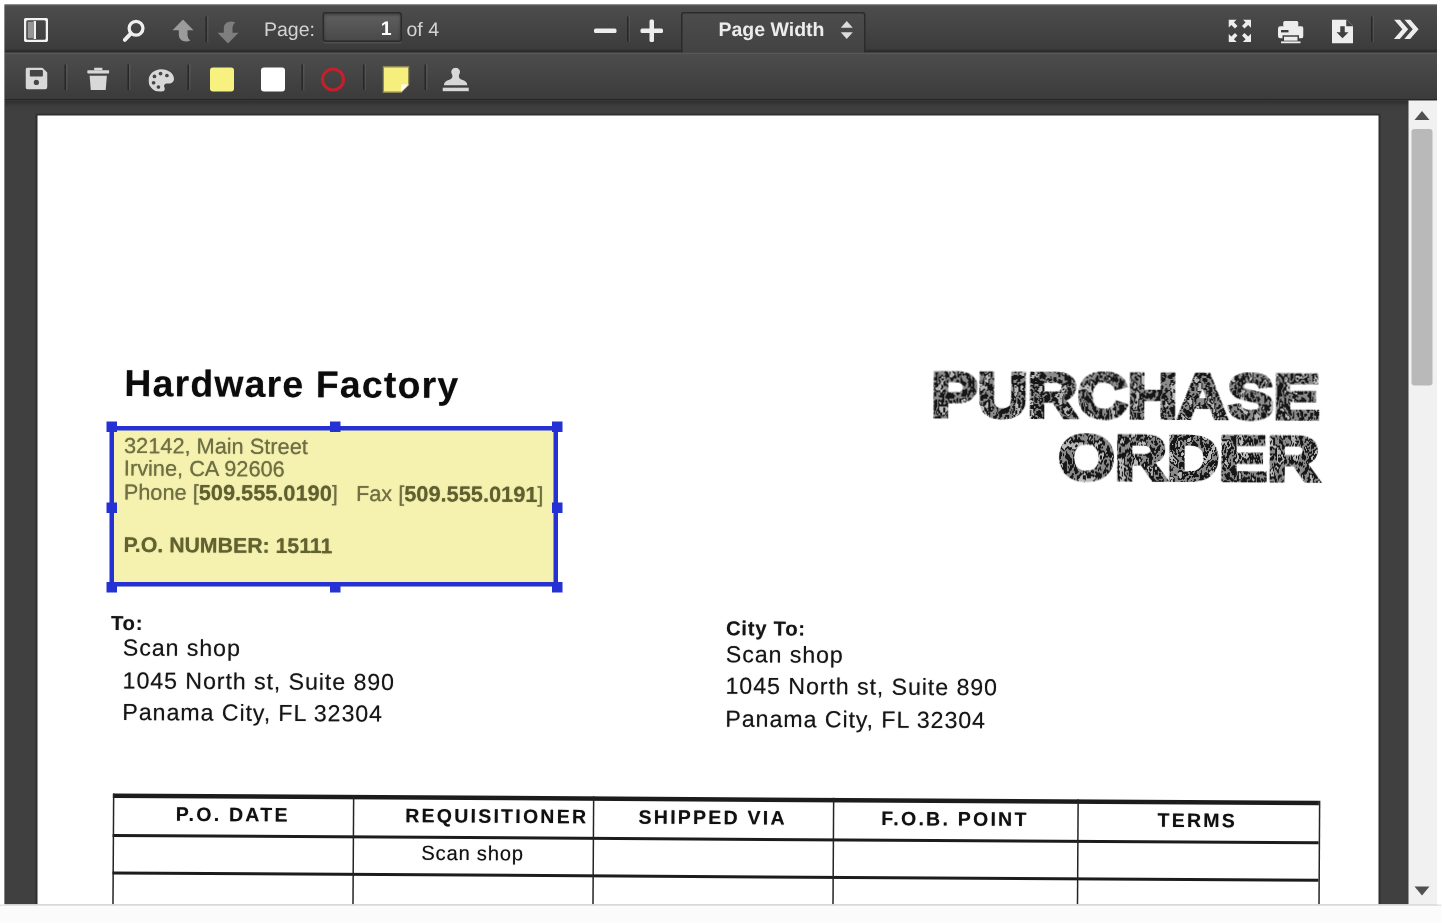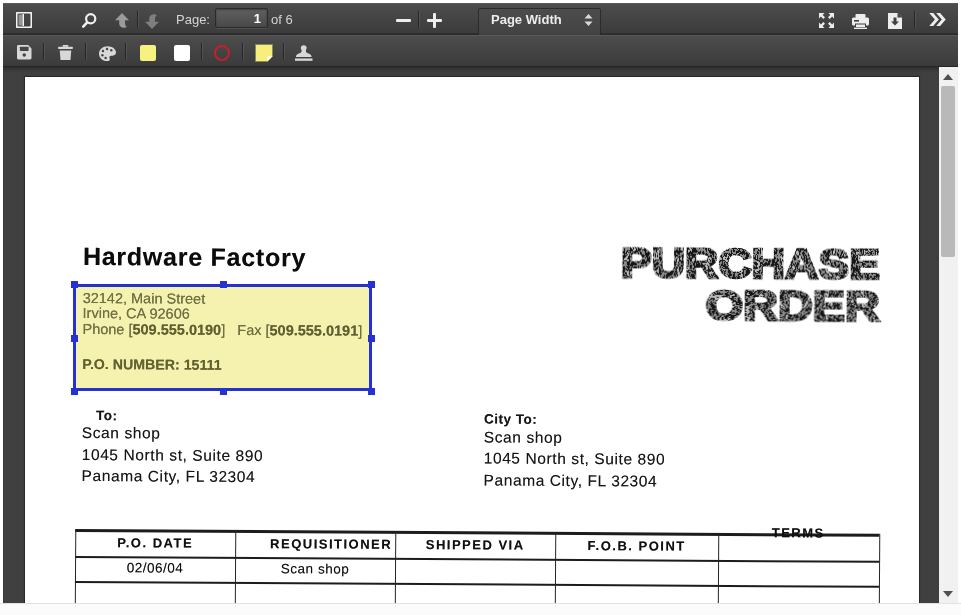--- a/index.html
+++ b/index.html
@@ -10,23 +10,23 @@
   .tbar{position:absolute;left:0;width:955px;height:31px;
         background:linear-gradient(#4d4d4d,#3b3b3b);}
   #tb1{top:0;border-bottom:1px solid #2a2a2a;box-shadow:inset 0 1px 0 rgba(255,255,255,.08), inset 0 -1px 0 rgba(0,0,0,.2);}
   #tb2{top:32px;border-bottom:1px solid #252525;box-shadow:inset 0 1px 0 rgba(255,255,255,.07);}
   .sep{position:absolute;top:8px;width:1px;height:17px;background:#272727;box-shadow:1px 0 0 rgba(255,255,255,.08);}
   .tlabel{position:absolute;color:#d4d4d4;font-size:13px;top:9px;}
   
   #pginput{position:absolute;left:212px;top:5px;height:20px;border:1px solid #2b2b2b;border-radius:2px;
            background:linear-gradient(#606060,#494949);box-shadow:0 1px 0 rgba(255,255,255,.09), inset 0 1px 2px rgba(0,0,0,.35);
            color:#fff;font-size:13px;font-weight:bold;text-align:right;line-height:20px;padding-right:6px;box-sizing:border-box;width:53px;}
-  #zoomsel{position:absolute;left:475px;top:5px;width:123px;height:35px;box-sizing:border-box;border:1px solid #2b2b2b;border-radius:2px;
+  #zoomsel{position:absolute;left:451px;top:5px;width:123px;height:35px;box-sizing:border-box;border:1px solid #2b2b2b;border-radius:2px;
            background:linear-gradient(#4c4c4c,#404040);box-shadow:0 1px 0 rgba(255,255,255,.08);
-           color:#ececec;font-size:13px;font-weight:bold;line-height:22px;padding-left:12px;}
+           color:#ececec;font-size:13px;font-weight:bold;line-height:22px;padding-left:24px;}
   
   #viewer{position:absolute;left:0;top:64px;width:936px;height:536px;background:#404040;overflow:hidden;
           box-shadow:inset 0 4px 5px -3px rgba(0,0,0,.45);}
   #page{position:absolute;left:22px;top:10px;width:894px;height:1100px;background:#fff;
         box-shadow:0 0 1px 1px rgba(0,0,0,.35);}
   
   #scan{position:absolute;left:0;top:0;width:894px;height:1100px;transform:rotate(0.35deg);transform-origin:60px 170px;color:#111;text-shadow:0 0 0.6px rgba(20,20,20,.5);}
   #hwf{position:absolute;left:58px;top:165px;font-size:25px;font-weight:bold;letter-spacing:0.75px;color:#0c0c0c;}
   #boxtext{position:absolute;left:58px;top:213.5px;font-size:14.5px;line-height:15.8px;color:#6f6f41;}
   #boxtext2{position:absolute;left:58px;top:279px;font-size:14.2px;font-weight:bold;color:#62622f;}
@@ -71,21 +71,21 @@
     <svg class="icon" style="left:111px;top:9.5px" width="16" height="16" viewBox="0 0 16 16">
       <path d="M8 0 L15 7.2 L11 7.2 L11 10 C11 13 13 14 13 14 C9 16 5.2 13.6 5.2 10.4 L5.2 7.2 L1 7.2 Z" fill="#9b9b9b"></path>
     </svg>
     <div class="sep" style="left:134px"></div>
 
     <svg class="icon" style="left:141px;top:9.5px" width="16" height="16" viewBox="0 0 16 16">
       <path d="M8 16 L15 8.8 L11 8.8 L11 6 C11 3 13 2 13 2 C9 0 5.2 2.4 5.2 5.6 L5.2 8.8 L1 8.8 Z" fill="#7e7e7e"></path>
     </svg>
     <div class="tlabel" style="left:173px">Page:</div>
     <div id="pginput">1</div>
-    <div class="tlabel" style="left:268px">of 6</div>
+    <div class="tlabel" style="left:268px">of 4</div>
 
     <div style="position:absolute;left:393px;top:15.5px;width:15px;height:3.5px;background:#ededed;border-radius:1px"></div>
     <div class="sep" style="left:415px"></div>
 
     <div style="position:absolute;left:424px;top:15.5px;width:15px;height:3.5px;background:#ededed;border-radius:1px"></div>
     <div style="position:absolute;left:429.7px;top:9.7px;width:3.5px;height:15px;background:#ededed;border-radius:1px"></div>
 
     <div id="zoomsel">Page Width
       <svg style="position:absolute;right:7px;top:5px" width="9" height="12" viewBox="0 0 9 12">
         <path d="M4.5 0 L8.5 4.5 L0.5 4.5 Z" fill="#dcdcdc"></path>
@@ -192,41 +192,40 @@
               </feComponentTransfer>
               <feComposite in="SourceGraphic" in2="bin" operator="in"></feComposite>
             </filter>
           </defs>
           <g filter="url(#grunge)" fill="#141414" stroke="#141414" stroke-width="2.6" font-family="Liberation Sans" font-weight="bold" font-size="42">
             <text x="0" y="31" textLength="259" lengthAdjust="spacingAndGlyphs">PURCHASE</text>
             <text x="85" y="72.5" textLength="174" lengthAdjust="spacingAndGlyphs">ORDER</text>
           </g>
         </svg>
 
-        <div class="ah" style="left:72px;top:331.5px">To:</div>
+        <div class="ah" style="left:50px;top:331.5px">To:</div>
         <div class="ab" style="left:58px;top:345px">Scan shop<br>1045 North st, Suite 890<br>Panama City, FL 32304</div>
 
         <div class="ah" style="left:460px;top:333px">City To:</div>
         <div class="ab" style="left:460px;top:346.5px">Scan shop<br>1045 North st, Suite 890<br>Panama City, FL 32304</div>
 
         <div class="hline" style="left:51.5px;top:452px;width:804px;height:2.5px"></div>
         <div class="hline" style="left:51.5px;top:479px;width:804px;height:1.7px"></div>
         <div class="hline" style="left:51.5px;top:504px;width:804px;height:1.7px"></div>
         <div class="vline" style="left:51.5px;top:452px;height:80px"></div>
         <div class="vline" style="left:212px;top:452px;height:80px"></div>
         <div class="vline" style="left:372px;top:452px;height:80px"></div>
         <div class="vline" style="left:532px;top:452px;height:80px"></div>
         <div class="vline" style="left:695px;top:452px;height:80px"></div>
         <div class="vline" style="left:855.5px;top:452px;height:80px"></div>
         <div class="th" style="left:51.5px;top:458px;width:161px">P.O. DATE</div>
         <div class="th" style="left:212px;top:458px;width:192px">REQUISITIONER</div>
         <div class="th" style="left:532px;top:458px;width:163px">F.O.B. POINT</div>
         <div class="th" style="left:372px;top:458px;width:160px">SHIPPED VIA</div>
-        <div class="th" style="left:695px;top:444px;width:160px">TERMS</div>
-        <div class="td" style="left:51.5px;top:482.5px;width:161px">02/06/04</div>
+        <div class="th" style="left:695px;top:458px;width:160px">TERMS</div>
         <div class="td" style="left:212px;top:482.5px;width:160px">Scan shop</div>
       </div>
 
       <div id="selbox"></div>
       <div class="hdl" style="left:46px;top:204px"></div>
       <div class="hdl" style="left:194.5px;top:204px"></div>
       <div class="hdl" style="left:343px;top:204px"></div>
       <div class="hdl" style="left:46px;top:257.5px"></div>
       <div class="hdl" style="left:343px;top:257.5px"></div>
       <div class="hdl" style="left:46px;top:311px"></div>

